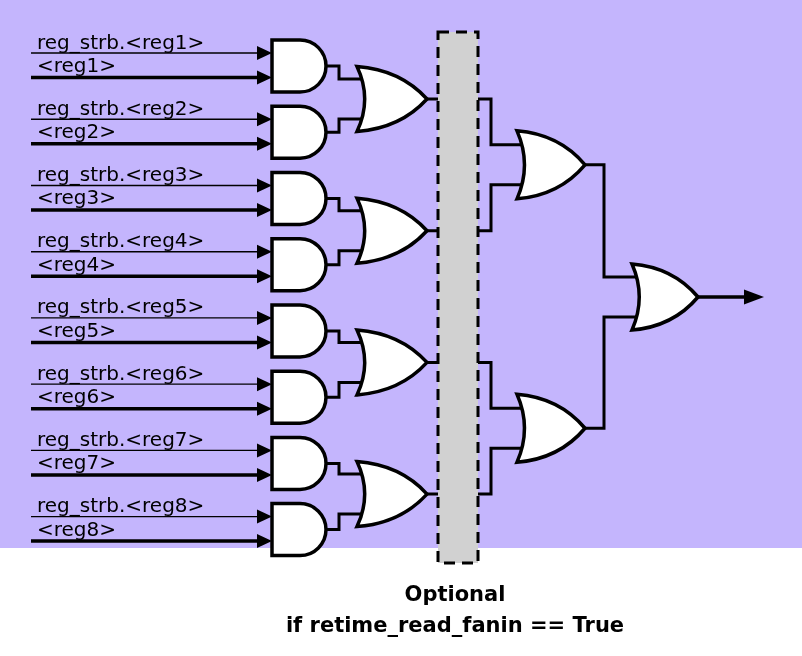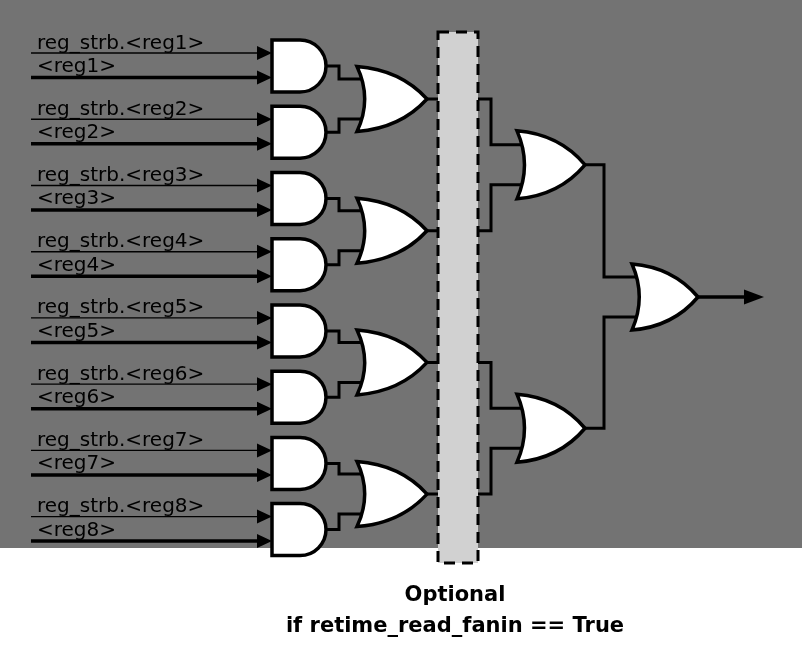--- a/index.html
+++ b/index.html
@@ -8,21 +8,21 @@
     background: #ffffff;
     width: 802px;
     height: 656px;
     overflow: hidden;
     font-family: "DejaVu Sans", sans-serif;
   }
   #stage {
     position: relative;
     width: 802px;
     height: 548px;
-    background: #737373;
+    background: #c4b5fd;
   }
   svg text {
     font-family: "DejaVu Sans", sans-serif;
     fill: #000000;
   }
   svg text.sig-label {
     font-size: 20px;
   }
   svg text.caption {
     font-size: 21px;

